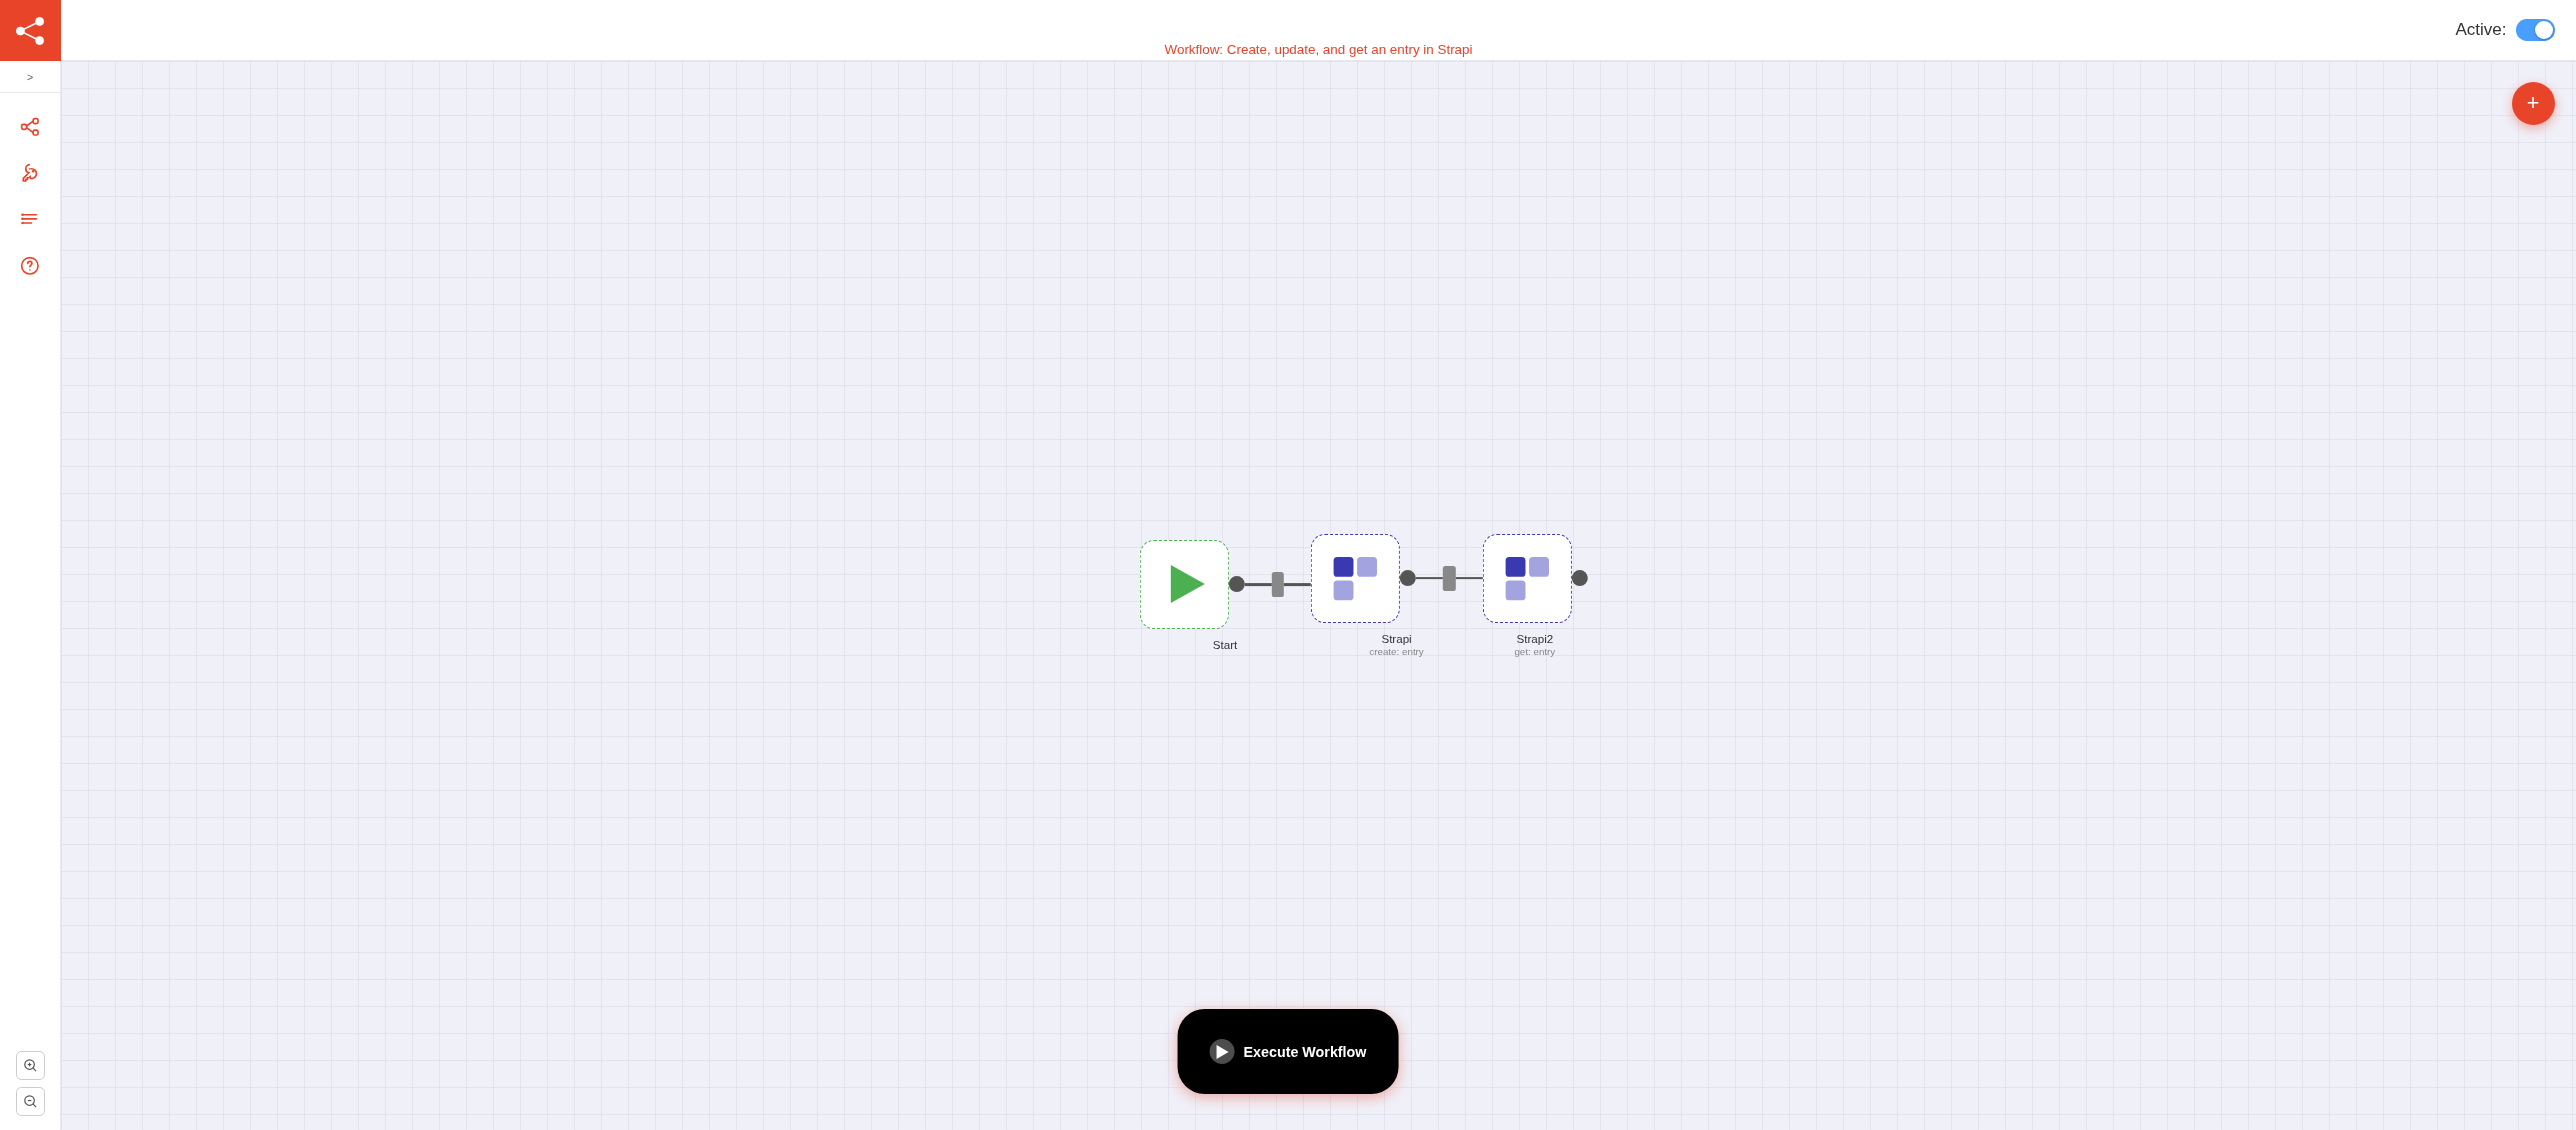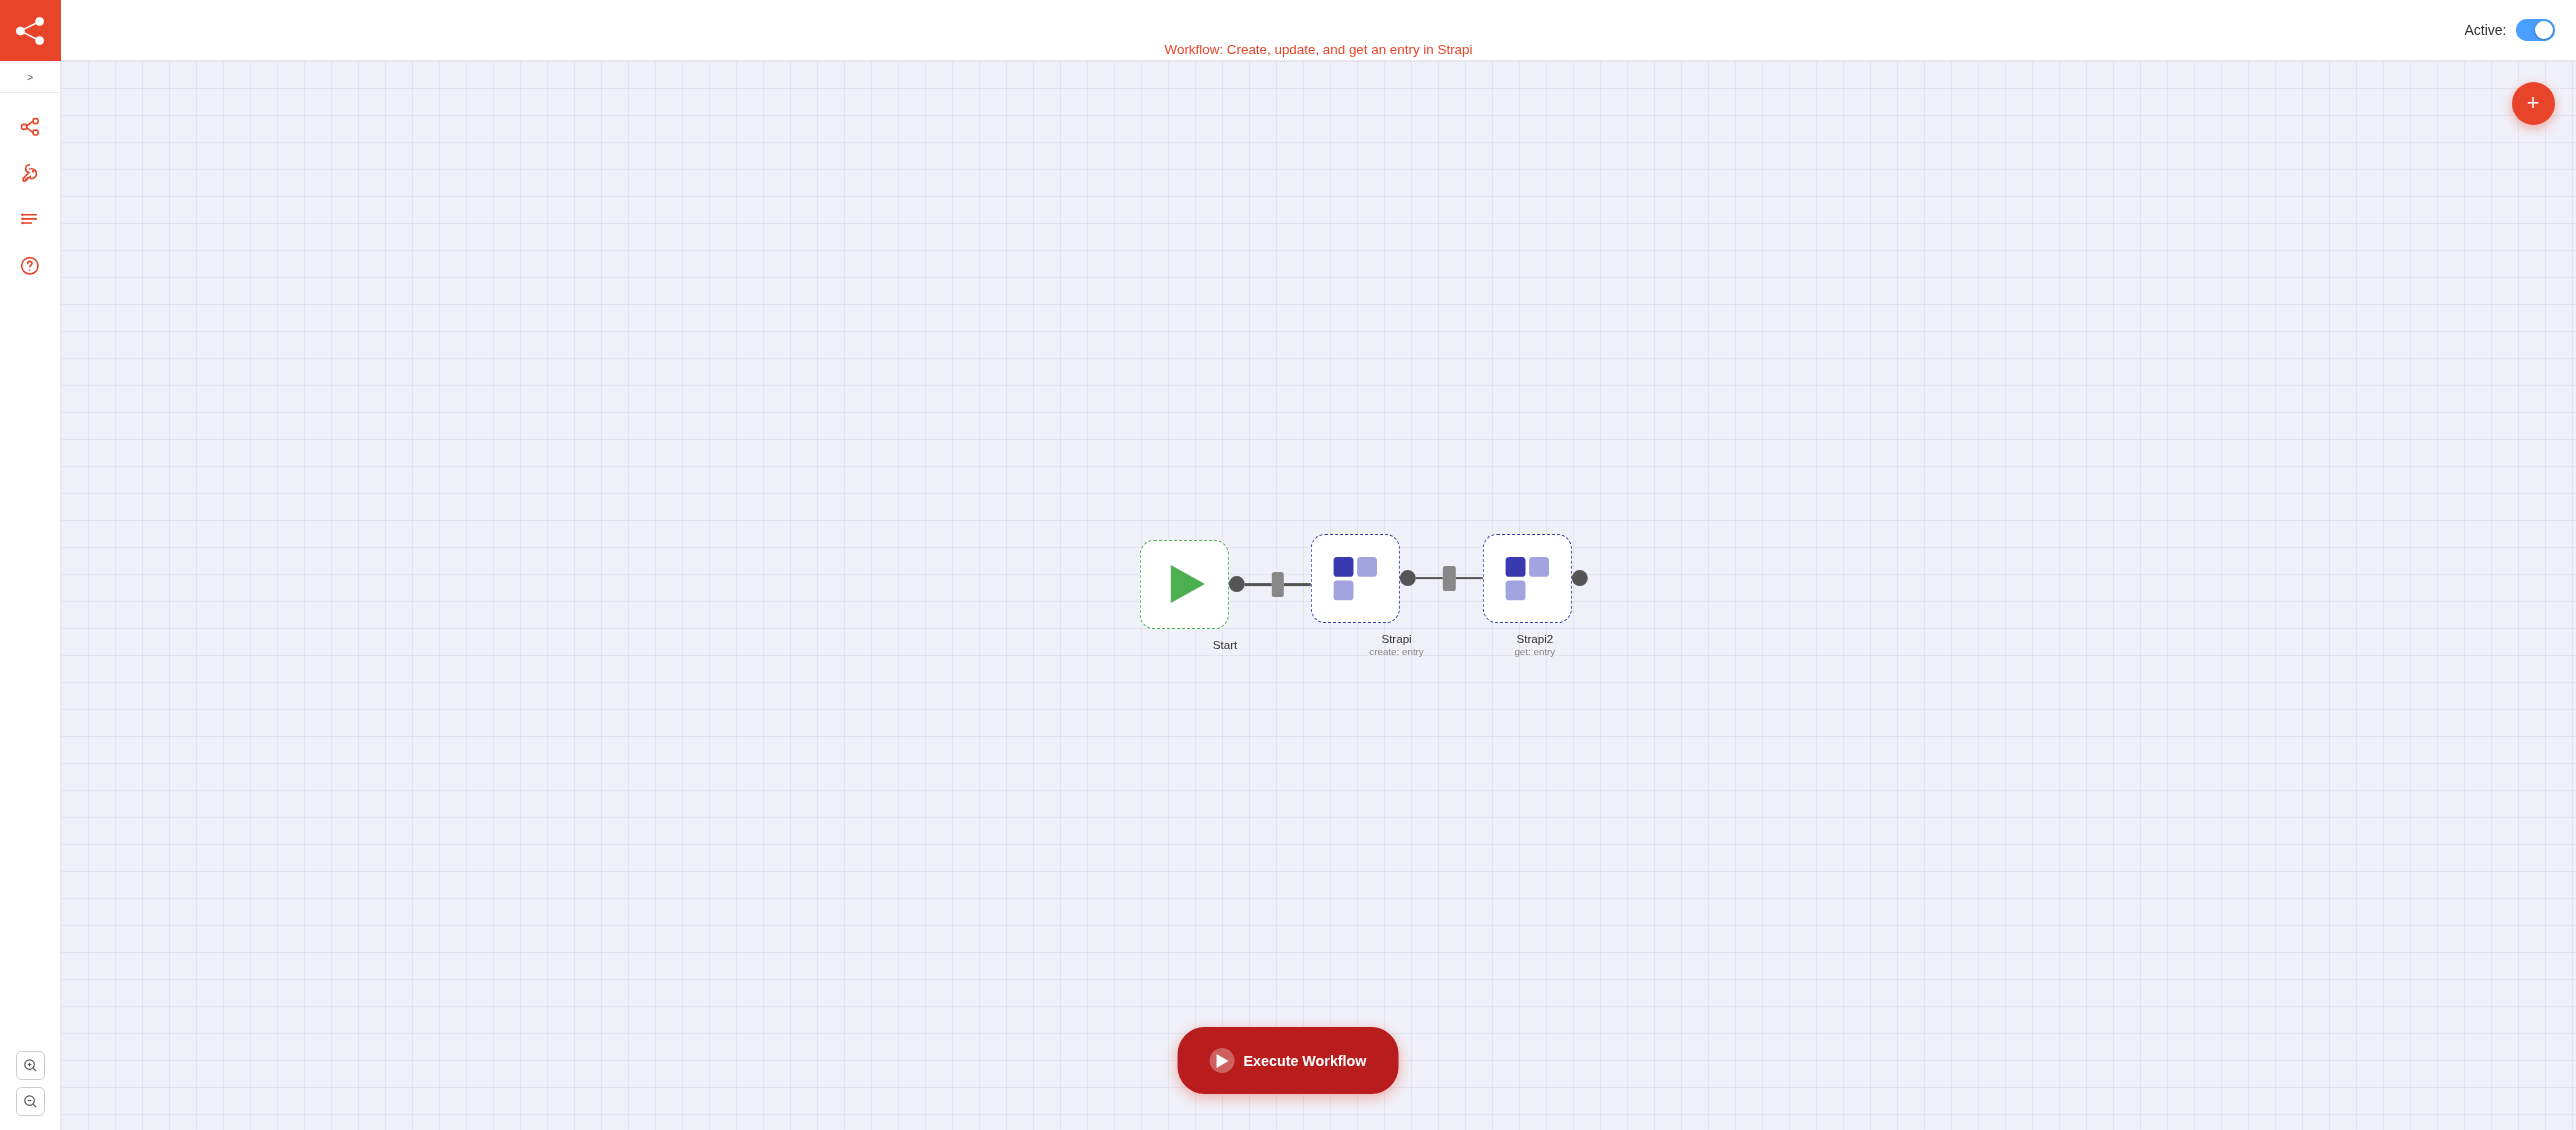--- a/index.html
+++ b/index.html
@@ -100,21 +100,21 @@
     }
     .header-title span {
       color: #e8442a;
     }
     .header-active {
       position: absolute;
       right: 21.5px;
       display: flex;
       align-items: center;
       gap: 9px;
-      font-size: 14px;
+      font-size: 17px;
       color: #333;
     }
     .toggle-switch {
       width: 39px;
       height: 21.5px;
       background: #4a9eff;
       border-radius: 10.7px;
       position: relative;
       cursor: pointer;
     }
@@ -262,25 +262,25 @@
       width: 47px;
       height: 47px;
     }
 
     
     .execute-btn {
       position: fixed;
       bottom: 36px;
       left: 50%;
       transform: translateX(-50%);
-      background: #b91c1c;
+      background: #000000;
       color: #fff;
       border: none;
       border-radius: 27px;
-      padding: 21px 32px;
+      padding: 30px 32px;
       font-size: 14.3px;
       font-weight: 600;
       cursor: pointer;
       display: flex;
       align-items: center;
       gap: 9px;
       box-shadow: 0 3.6px 14.3px rgba(232,68,42,0.4);
       z-index: 200;
     }
     .execute-play {

